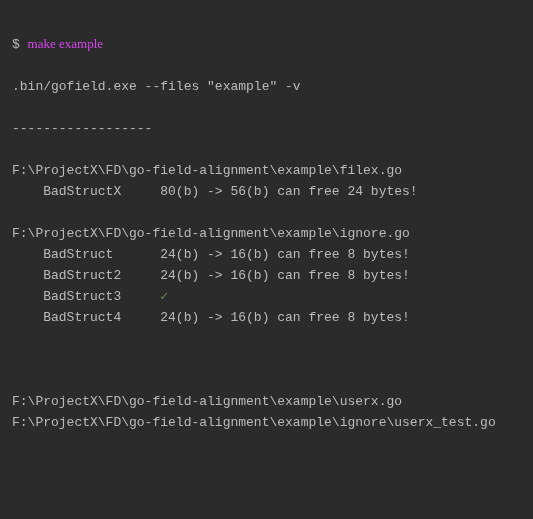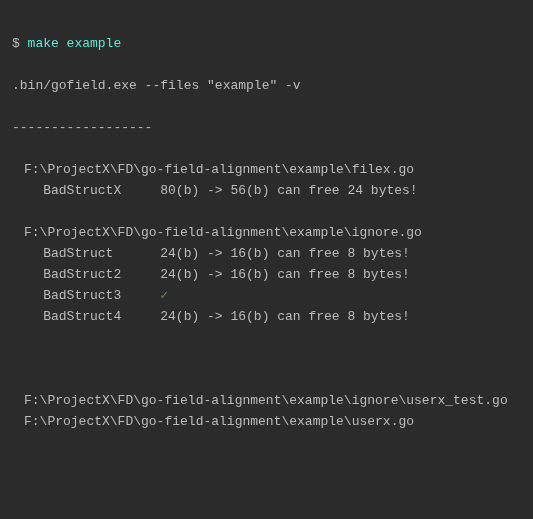--- a/index.html
+++ b/index.html
@@ -21,43 +21,43 @@
     .terminal {
       white-space: pre;
     }
     .line {
       display: block;
     }
     .prompt {
       color: #bbbbbb;
     }
     .cmd {
-      color: #5eead4;
+      color: #d946ef;
+      font-family: Liberation Serif, serif;
     }
     .text {
       color: #bbbbbb;
     }
     .path {
       color: #bbbbbb;
-      margin-left: 12px;
     }
     .checkmark {
       color: #6a8759;
     }
   </style>
 </head>
 <body>
 
 <div class="terminal">
 <span class="line"><span class="prompt">$ </span><span class="cmd">make example</span></span>
 <span class="line text">.bin/gofield.exe --files "example" -v</span>
 <span class="line text">------------------</span>
 <div id="sections"><span class="line path">F:\ProjectX\FD\go-field-alignment\example\filex.go</span><span class="line text">    BadStructX     80(b) -&gt; 56(b) can free 24 bytes!</span><span class="line"> </span><span class="line path">F:\ProjectX\FD\go-field-alignment\example\ignore.go</span><span class="line text">    BadStruct      24(b) -&gt; 16(b) can free 8 bytes!</span><span class="line text">    BadStruct2     24(b) -&gt; 16(b) can free 8 bytes!</span><span class="line text">    BadStruct3     <span class="checkmark">✓</span></span><span class="line text">    BadStruct4     24(b) -&gt; 16(b) can free 8 bytes!</span></div>
 <span class="line"> </span>
-<div id="extras"><span class="line path">F:\ProjectX\FD\go-field-alignment\example\ignore\userx_test.go</span><span class="line path">F:\ProjectX\FD\go-field-alignment\example\userx.go</span></div>
+<div id="extras"><span class="line path">F:\ProjectX\FD\go-field-alignment\example\userx.go</span><span class="line path">F:\ProjectX\FD\go-field-alignment\example\ignore\userx_test.go</span></div>
 
 
 
 
 
 
 
 </div>
 
 </body></html>

